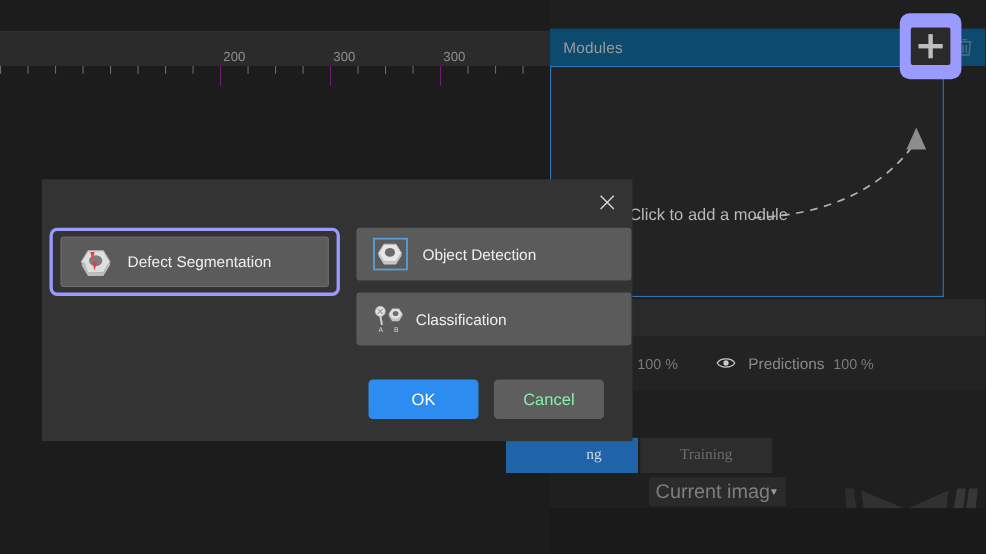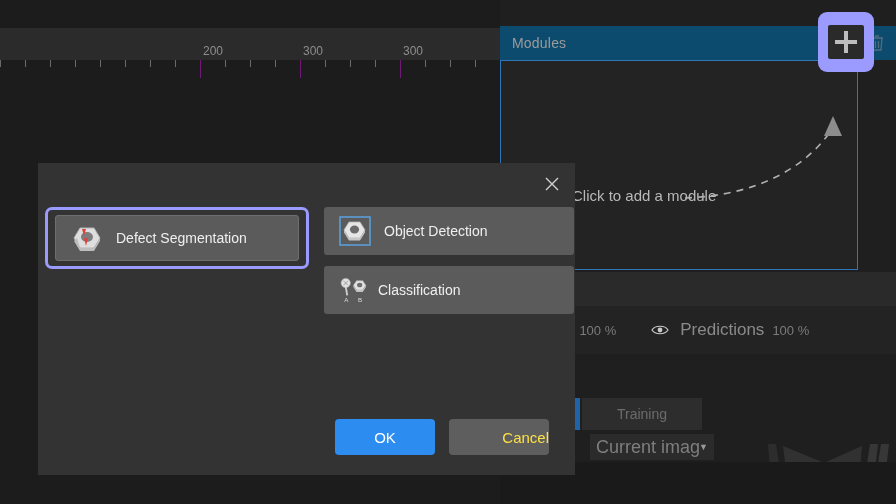--- a/index.html
+++ b/index.html
@@ -176,30 +176,31 @@
   }
   .labels-pct {
     font-size: 13px; color: #7b7b7b;
     margin-left: 8px;
   }
   .eye-icon {
     margin-left: 34px;
     width: 20px; height: 14px;
     display: flex; align-items: center; justify-content: center;
   }
-  .pred-label { font-size: 17px; color: #8a8a8a; margin-left: 10px; }
+  .pred-label { font-size: 14px; color: #8a8a8a; margin-left: 10px; }
   .pred-pct { font-size: 13px; color: #7b7b7b; margin-left: 8px; }
 
   
   .tab-row {
     position: absolute;
     left: 0; top: 398px;
     width: 396px; height: 32px;
     display: flex;
     gap: 2px;
+    font-family: Liberation Serif, serif;
   }
   .tab {
     height: 32px;
     display: flex; align-items: center; justify-content: center;
     font-size: 14px;
     box-sizing: border-box;
   }
   .tab.active {
     width: 120px;
     background: #1f64a8;
@@ -254,21 +255,21 @@
     position: absolute;
     left: 0; top: 462px;
     width: 396px; height: 42px;
     background: #1a1a1a;
   }
 
   
   .dialog {
     position: absolute;
     left: 38px; top: 163px;
-    width: 537px; height: 312px;
+    width: 537px; height: 238px;
     background: #333333;
     box-sizing: border-box;
   }
   .dialog-titlebar {
     position: absolute;
     left: 0; top: 0;
     width: 537px; height: 40px;
   }
   .close-btn {
     position: absolute;
@@ -344,21 +345,21 @@
     box-sizing: border-box;
   }
   .btn {
     width: 100px; height: 36px;
     border-radius: 4px;
     display: flex; align-items: center; justify-content: center;
     font-size: 15px;
     box-sizing: border-box;
   }
   .btn-primary { background: #2d8cf0; color: #ffffff; }
-  .btn-secondary { background: #5e5e5e; color: #fde047; justify-content: flex-end; }
+  .btn-secondary { background: #5e5e5e; color: #86efac; }
 </style>
 </head>
 <body>
 
 <div class="app-root">
 
   <div class="canvas-area">
     <div class="ruler-band"></div>
     <div class="ruler-baseline"></div>
     <div class="ruler-ticks" id="ruler-ticks">

